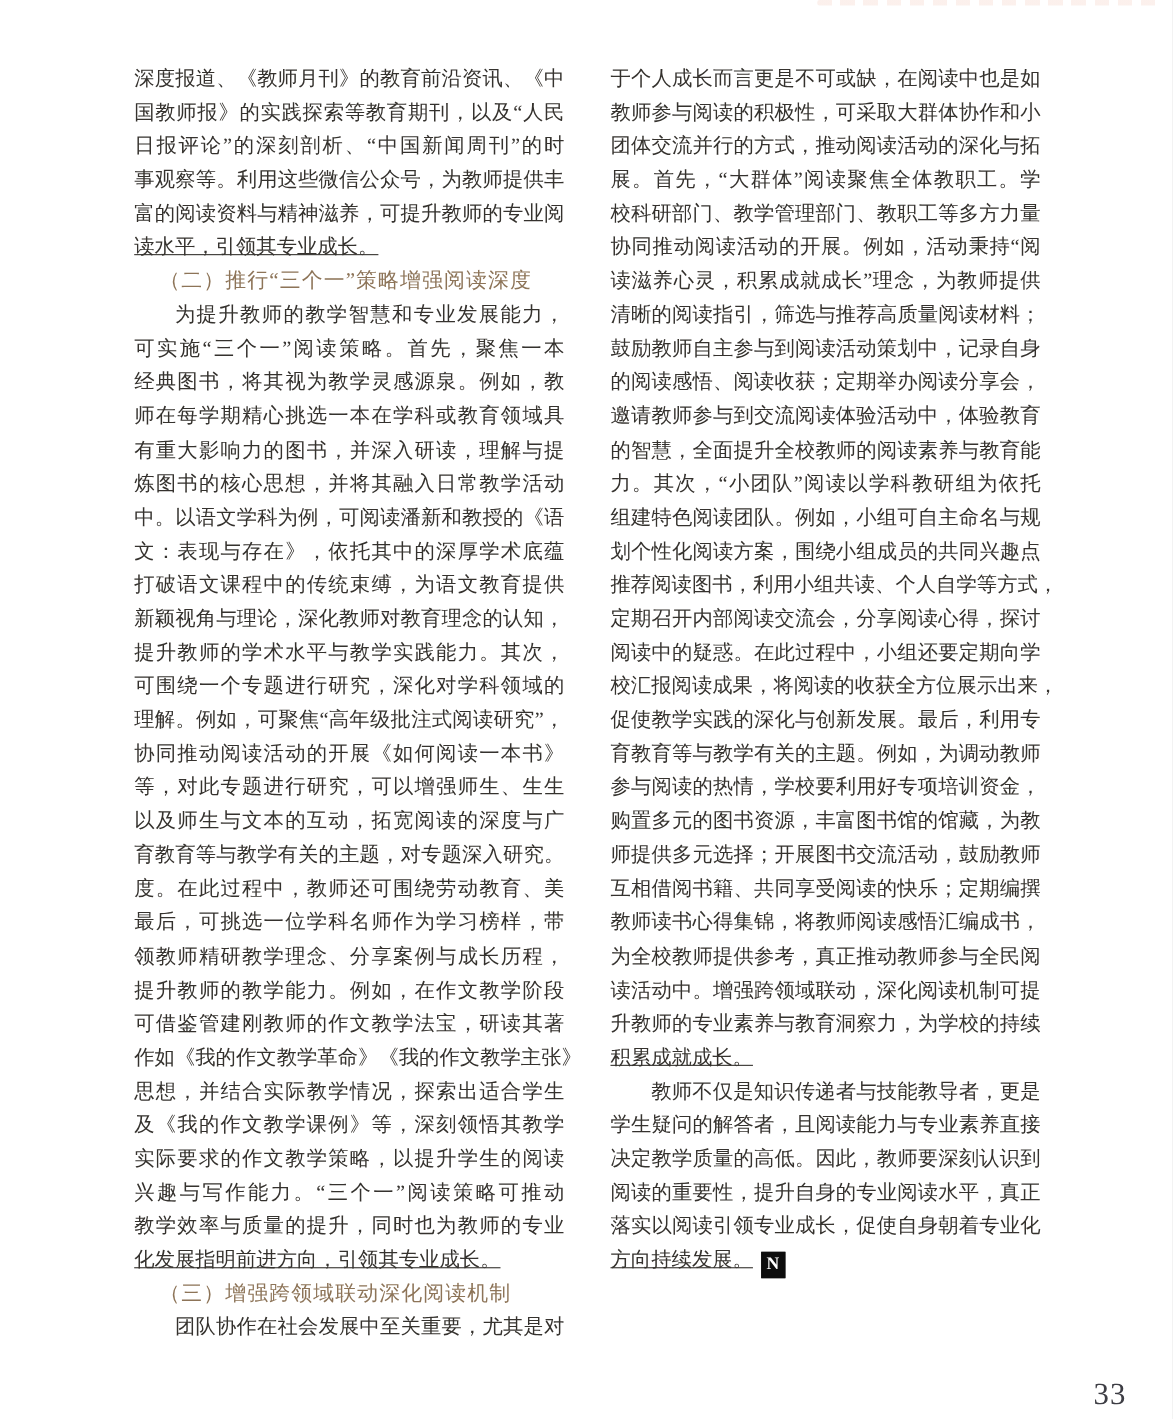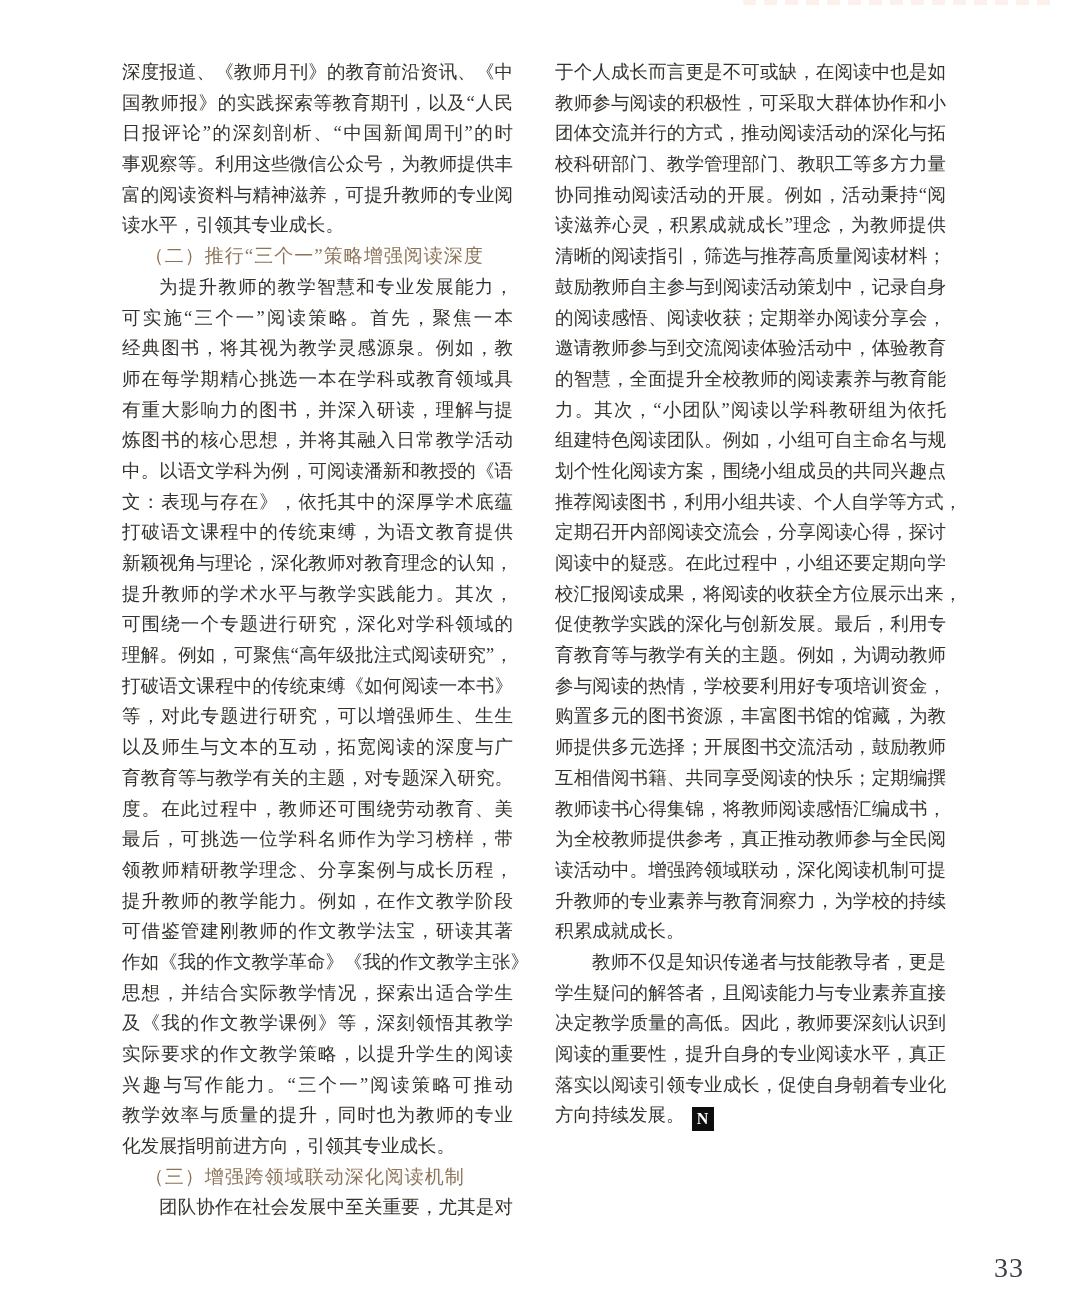--- a/index.html
+++ b/index.html
@@ -25,21 +25,21 @@
   .line{
     height:30.7px;line-height:30.7px;
     font-size:18.5px;
     color:var(--body-text,#35322e);
     text-align:justify;
     text-align-last:justify;
     white-space:nowrap;
     overflow:visible;
   }
   .line.end,.line.endmark{
-    text-align:left;text-align-last:left;
+    text-align:left;text-align-last:left;text-decoration:underline;
   }
   .line.indent{text-indent:2em;}
   .line.heading{
     color:var(--heading-text,#8d7458);
     font-size:19px;
     letter-spacing:1px;
     text-indent:1.2em;
     text-align:center;text-align-last:left;
   }
   .nbox{
@@ -81,21 +81,21 @@
         <div class="line body">师在每学期精心挑选一本在学科或教育领域具</div>
         <div class="line body">有重大影响力的图书，并深入研读，理解与提</div>
         <div class="line body">炼图书的核心思想，并将其融入日常教学活动</div>
         <div class="line body">中。以语文学科为例，可阅读潘新和教授的《语</div>
         <div class="line body">文：表现与存在》，依托其中的深厚学术底蕴</div>
         <div class="line body">打破语文课程中的传统束缚，为语文教育提供</div>
         <div class="line body">新颖视角与理论，深化教师对教育理念的认知，</div>
         <div class="line body">提升教师的学术水平与教学实践能力。其次，</div>
         <div class="line body">可围绕一个专题进行研究，深化对学科领域的</div>
         <div class="line body">理解。例如，可聚焦“高年级批注式阅读研究”，</div>
-        <div class="line body">打破语文课程中的传统束缚《如何阅读一本书》</div>
+        <div class="line body">协同推动阅读活动的开展《如何阅读一本书》</div>
         <div class="line body">等，对此专题进行研究，可以增强师生、生生</div>
         <div class="line body">以及师生与文本的互动，拓宽阅读的深度与广</div>
         <div class="line body">育教育等与教学有关的主题，对专题深入研究。</div>
         <div class="line body">度。在此过程中，教师还可围绕劳动教育、美</div>
         <div class="line body">最后，可挑选一位学科名师作为学习榜样，带</div>
         <div class="line body">领教师精研教学理念、分享案例与成长历程，</div>
         <div class="line body">提升教师的教学能力。例如，在作文教学阶段</div>
         <div class="line body">可借鉴管建刚教师的作文教学法宝，研读其著</div>
         <div class="line body">作如《我的作文教学革命》《我的作文教学主张》</div>
         <div class="line body">思想，并结合实际教学情况，探索出适合学生</div>
@@ -104,20 +104,21 @@
         <div class="line body">兴趣与写作能力。“三个一”阅读策略可推动</div>
         <div class="line body">教学效率与质量的提升，同时也为教师的专业</div>
         <div class="line end">化发展指明前进方向，引领其专业成长。</div>
         <div class="line heading">（三）增强跨领域联动深化阅读机制</div>
         <div class="line indent">团队协作在社会发展中至关重要，尤其是对</div>
       </div>
     <div class="col">
         <div class="line body">于个人成长而言更是不可或缺，在阅读中也是如</div>
         <div class="line body">教师参与阅读的积极性，可采取大群体协作和小</div>
         <div class="line body">团体交流并行的方式，推动阅读活动的深化与拓</div>
+        <div class="line body">展。首先，“大群体”阅读聚焦全体教职工。学</div>
         <div class="line body">校科研部门、教学管理部门、教职工等多方力量</div>
         <div class="line body">协同推动阅读活动的开展。例如，活动秉持“阅</div>
         <div class="line body">读滋养心灵，积累成就成长”理念，为教师提供</div>
         <div class="line body">清晰的阅读指引，筛选与推荐高质量阅读材料；</div>
         <div class="line body">鼓励教师自主参与到阅读活动策划中，记录自身</div>
         <div class="line body">的阅读感悟、阅读收获；定期举办阅读分享会，</div>
         <div class="line body">邀请教师参与到交流阅读体验活动中，体验教育</div>
         <div class="line body">的智慧，全面提升全校教师的阅读素养与教育能</div>
         <div class="line body">力。其次，“小团队”阅读以学科教研组为依托</div>
         <div class="line body">组建特色阅读团队。例如，小组可自主命名与规</div>

